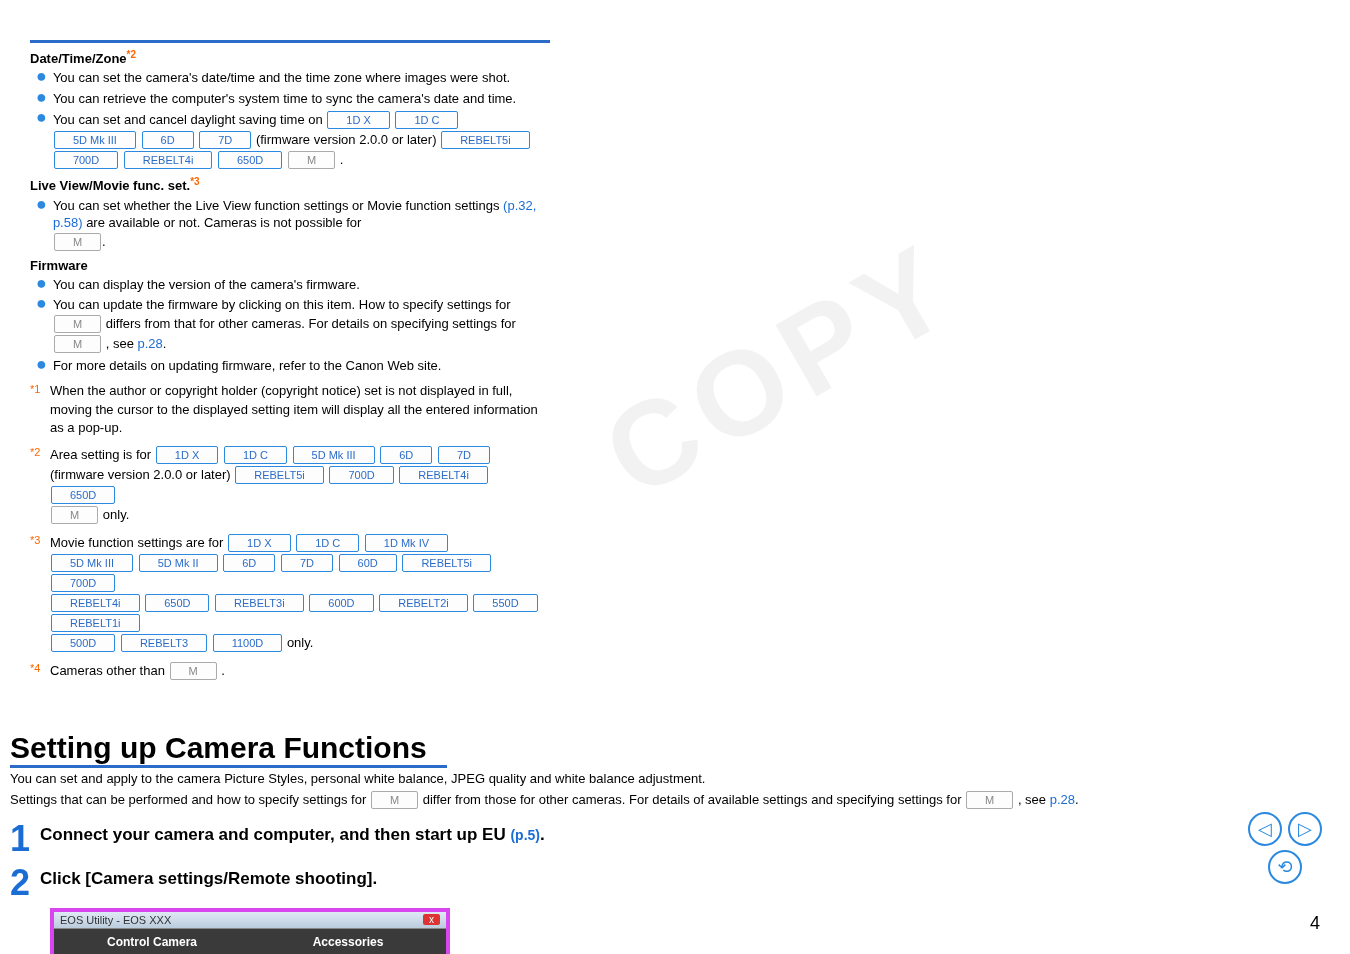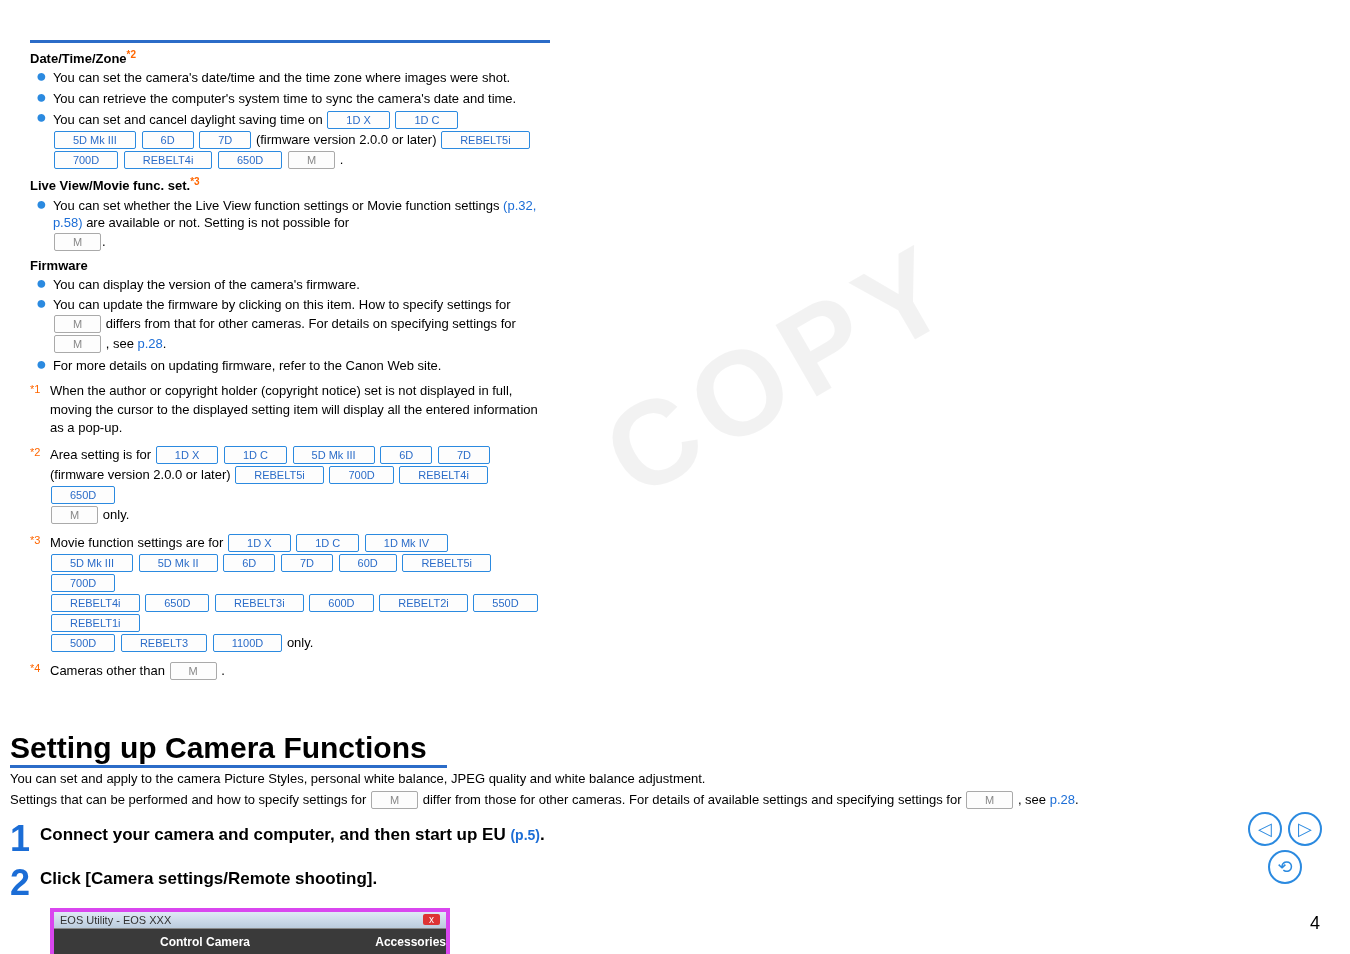--- a/index.html
+++ b/index.html
@@ -22,21 +22,21 @@
   .foot-body { flex: 1; }
   .h1 { font-size: 30px; font-weight: bold; border-bottom: 3px solid #2b6cc8; display: inline-block; padding-right: 20px; }
   .col-mid p { line-height: 1.35; margin-top: 2px; }
   .step { display: flex; margin-top: 14px; }
   .step-num { color: #1b6dd6; font-size: 36px; font-weight: bold; width: 30px; line-height: 30px; }
   .step-text { font-size: 17px; font-weight: bold; flex: 1; line-height: 1.3; }
   .screenshot { margin: 10px 0 6px 40px; width: 400px; border: 4px solid #d946ef; background: #2a2a2a; color: #fff; font-size: 11px; }
   .ss-title { background: linear-gradient(#dfe9f5,#bcd); color: #333; padding: 2px 6px; display: flex; align-items: center; justify-content: space-between; border-bottom: 1px solid #888; }
   .ss-close { background: #d33; color: #fff; border-radius: 2px; padding: 0 6px; font-size: 10px; }
   .ss-tabs { display: flex; background: #3a3a3a; }
-  .ss-tab { flex: 1; text-align: right; padding: 6px 0; font-weight: bold; font-size: 12px; }
+  .ss-tab { flex: 1; text-align: center; padding: 6px 0; font-weight: bold; font-size: 12px; }
   .ss-row { display: flex; align-items: center; padding: 8px 14px; gap: 12px; }
   .ss-icon { width: 24px; height: 24px; background: #666; border-radius: 3px; position: relative; }
   .ss-icon.img { background: linear-gradient(135deg,#4a8,#8c4); }
   .ss-icon.mon { background: #369; }
   .ss-icon.fold { background: #a8a060; }
   .ss-arrow { position: absolute; bottom: -8px; left: 9px; width: 0; height: 0; border-left: 4px solid transparent; border-right: 4px solid transparent; border-top: 7px solid #2b8ae0; }
   .ss-row.hl { border: 2px solid #d00; border-radius: 4px; margin: 0 16px 4px 10px; padding: 6px 4px; }
   .ss-camera { width: 70px; height: 50px; background: #444; border-radius: 4px; margin: 4px 14px 4px auto; }
   .ss-status { text-align: center; color: #6bf; padding: 4px 0 10px 0; font-size: 11px; }
   .ss-footer { background: #e8e8e8; display: flex; justify-content: flex-end; gap: 42px; padding: 6px 20px; color: #333; border-top: 1px solid #999; }
@@ -87,21 +87,21 @@
       <span>.</span>
     </span>
       </div>
 
     <div class="sec-head">
       <span>Live View/Movie func. set.</span><span class="sup">*3</span>
     </div>
     <div class="bullet">
         <span class="dot">●</span>
         <span class="bullet-text">
-      <span>You can set whether the Live View function settings or Movie function settings </span><span class="link">(p.32, p.58)</span><span> are available or not. Setting is not possible for </span><br>
+      <span>You can set whether the Live View function settings or Movie function settings </span><span class="link">(p.32, p.58)</span><span> are available or not. Cameras is not possible for </span><br>
       <span class="badge m">M</span><span>.</span>
     </span>
       </div>
 
     <div class="sec-head">Firmware</div>
     <div class="bullet">
         <span class="dot">●</span>
         <span class="bullet-text">You can display the version of the camera's firmware.</span>
       </div>
     <div class="bullet">

